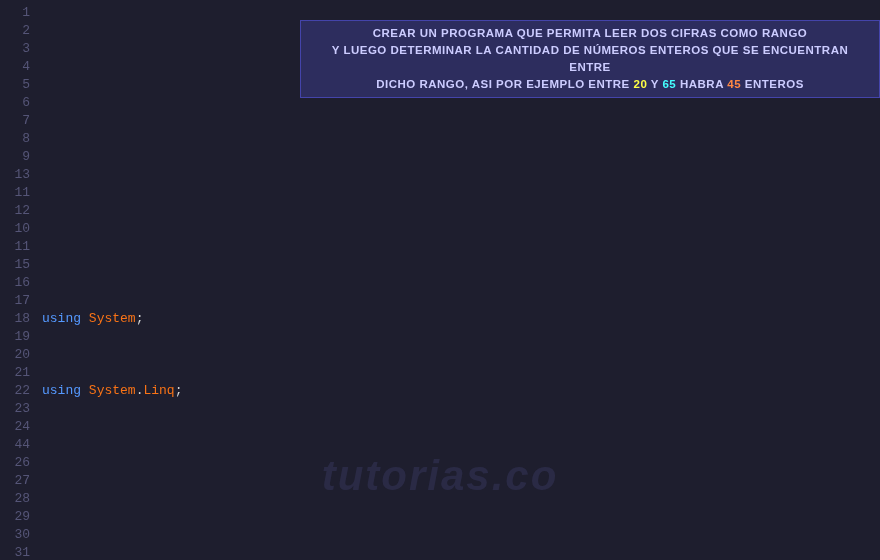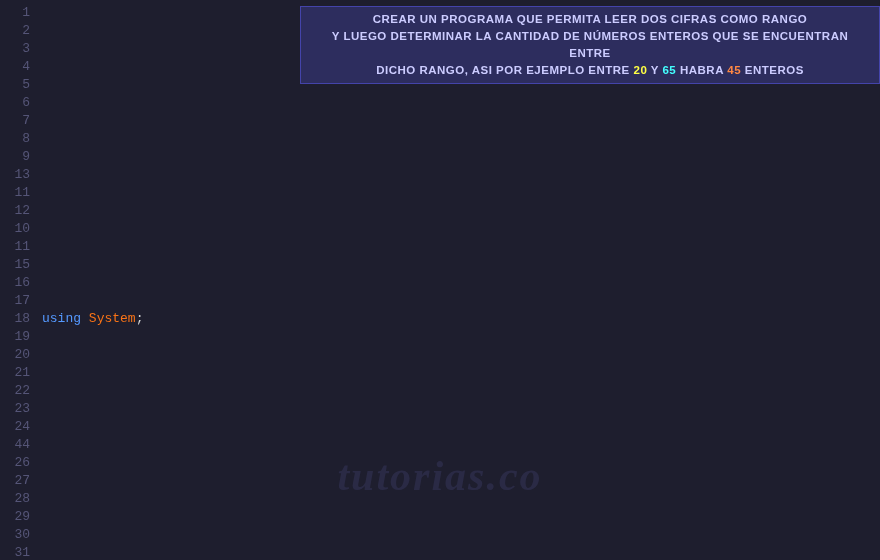--- a/index.html
+++ b/index.html
@@ -45,21 +45,21 @@
       color: #cccccc;
       white-space: pre;
     }
     .code-line {
       display: block;
       line-height: 18px;
       min-height: 18px;
     }
     .tooltip-box {
       position: absolute;
-      top: 6px;
+      top: 20px;
       left: 300px;
       right: 0;
       background-color: #2d2d5e;
       border: 1px solid #4444aa;
       padding: 4px 19px;
       color: #ccccff;
       font-size: 11.5px;
       font-family: Arial, sans-serif;
       font-weight: bold;
       text-align: center;
@@ -74,21 +74,21 @@
     
     .kw { color: #5599ff; text-align: center; } 
     .ns { color: #f97316; } 
     .plain { color: #d4d4d4; }
     .watermark {
       position: absolute;
       bottom: 60px;
       left: 0;
       right: 0;
       text-align: center;
-      font-family: Liberation Serif, serif;
+      font-family: Liberation Sans, sans-serif;
       font-size: 42px;
       font-weight: bold;
       color: rgba(100, 100, 180, 0.18);
       font-style: italic;
       letter-spacing: 2px;
       pointer-events: none;
       user-select: none;
       margin-top: 26px;
     }
   </style>
@@ -148,20 +148,21 @@
     <div class="code-content">
       
       <span class="code-line"> </span>
       <span class="code-line"> </span>
       <span class="code-line"> </span>
       
       <span class="code-line"> </span>
       
       <span class="code-line"><span class="kw">using</span> <span class="ns">System</span><span class="plain">;</span></span>
       
+      <span class="code-line"><span class="kw">using</span> <span class="ns">System</span><span class="plain">.</span><span class="ns">Linq</span><span class="plain">;</span></span>
       
       
       
       
       
       
       
       
       
       

